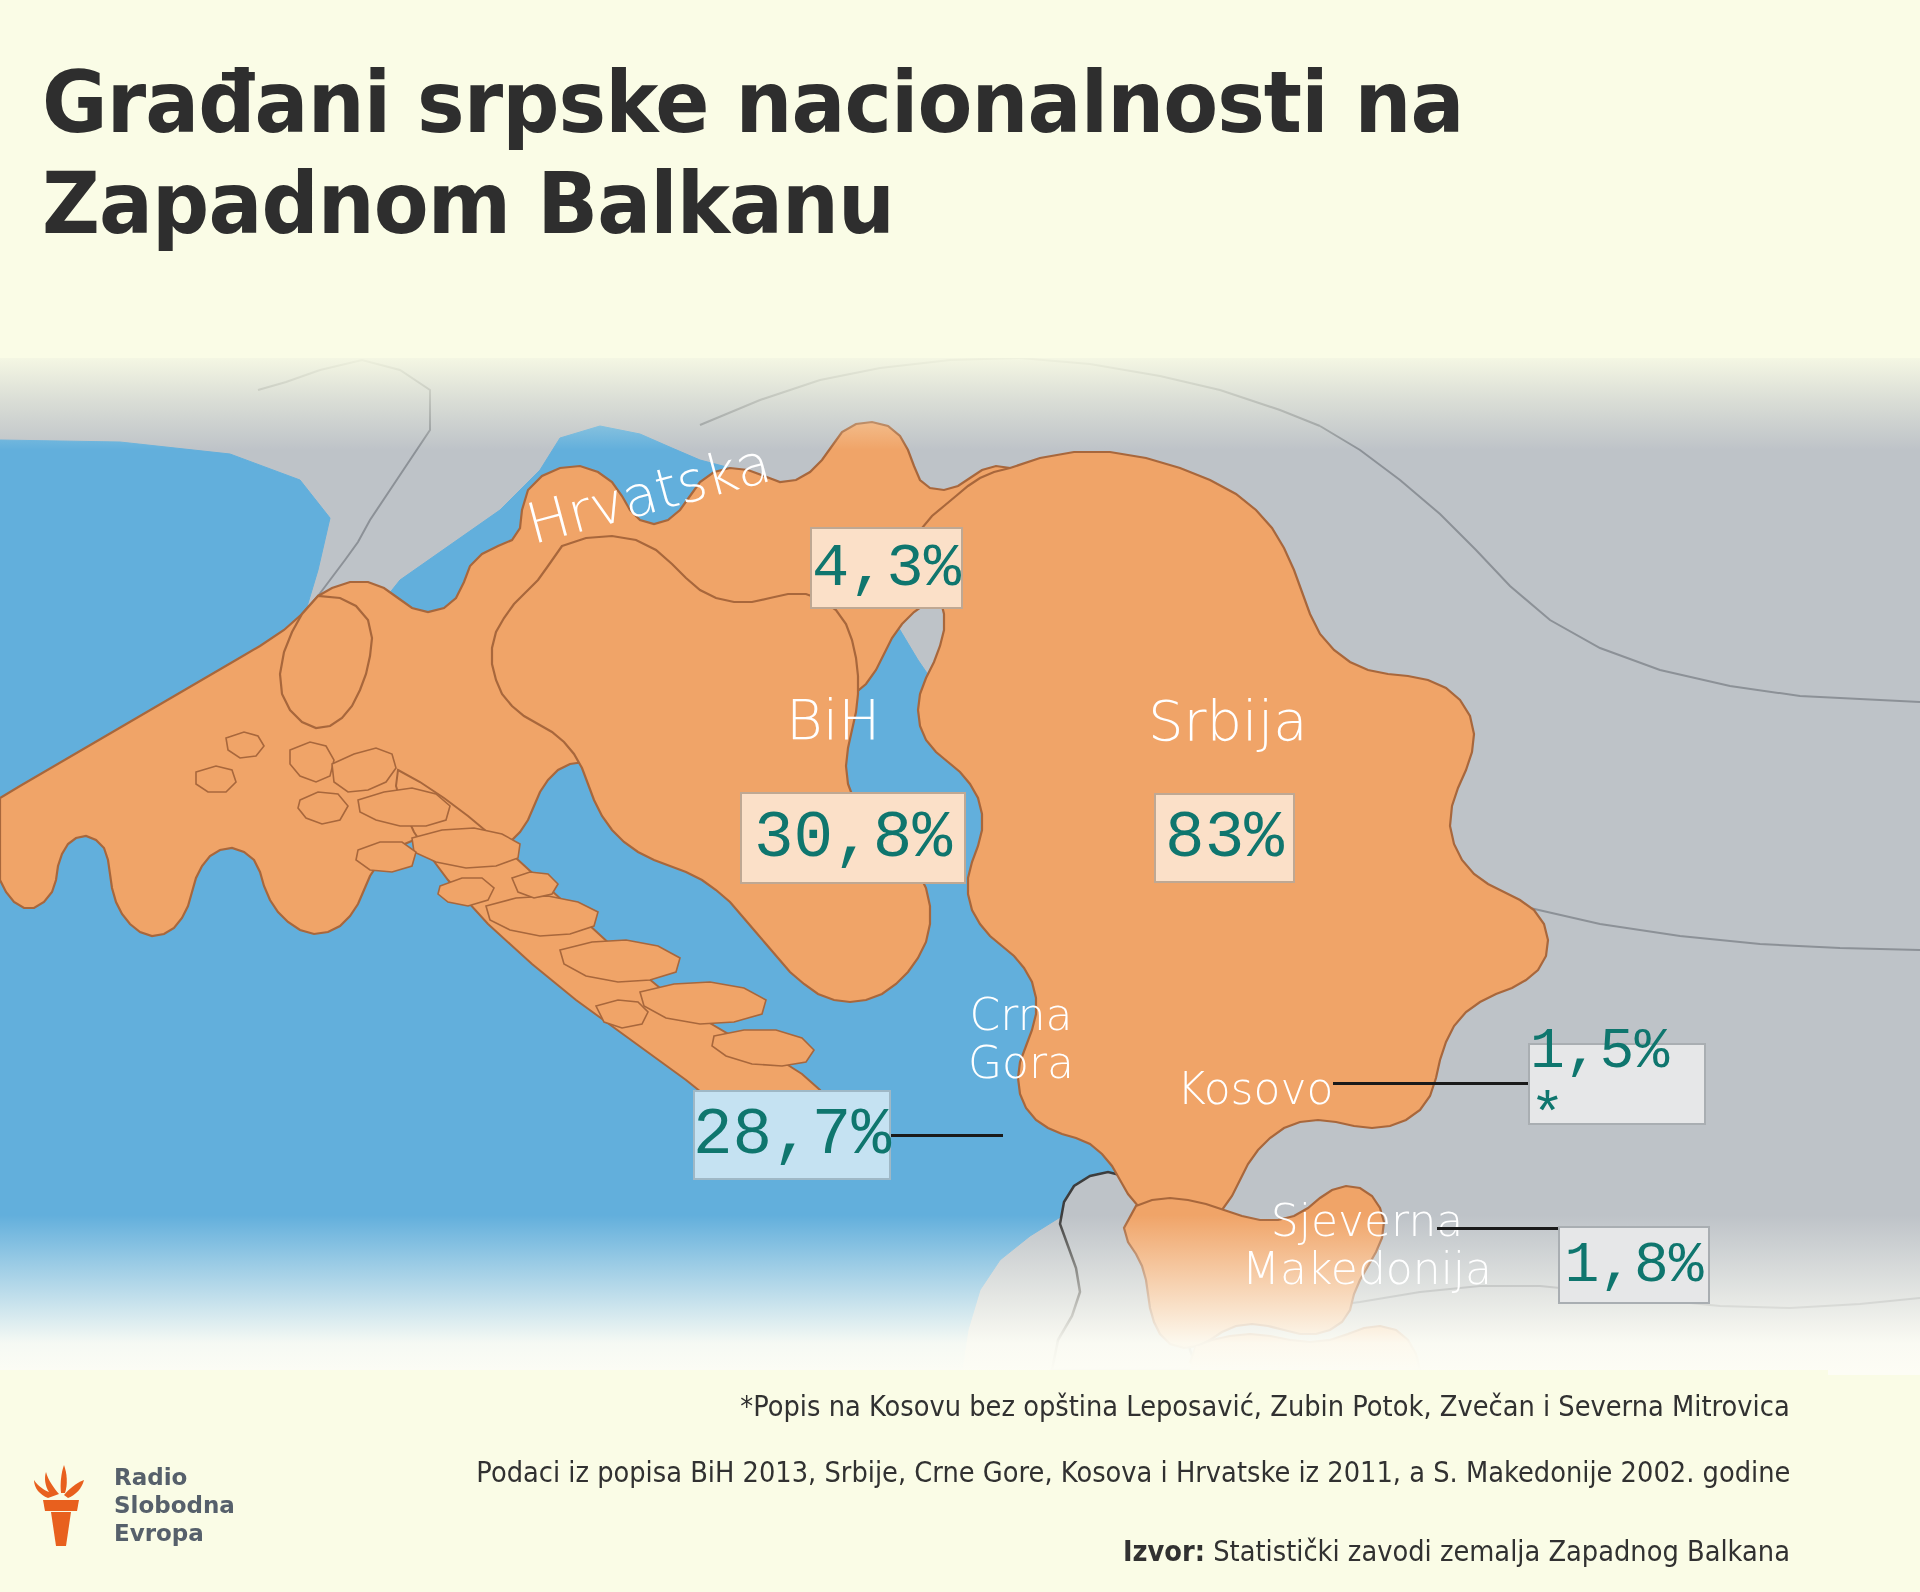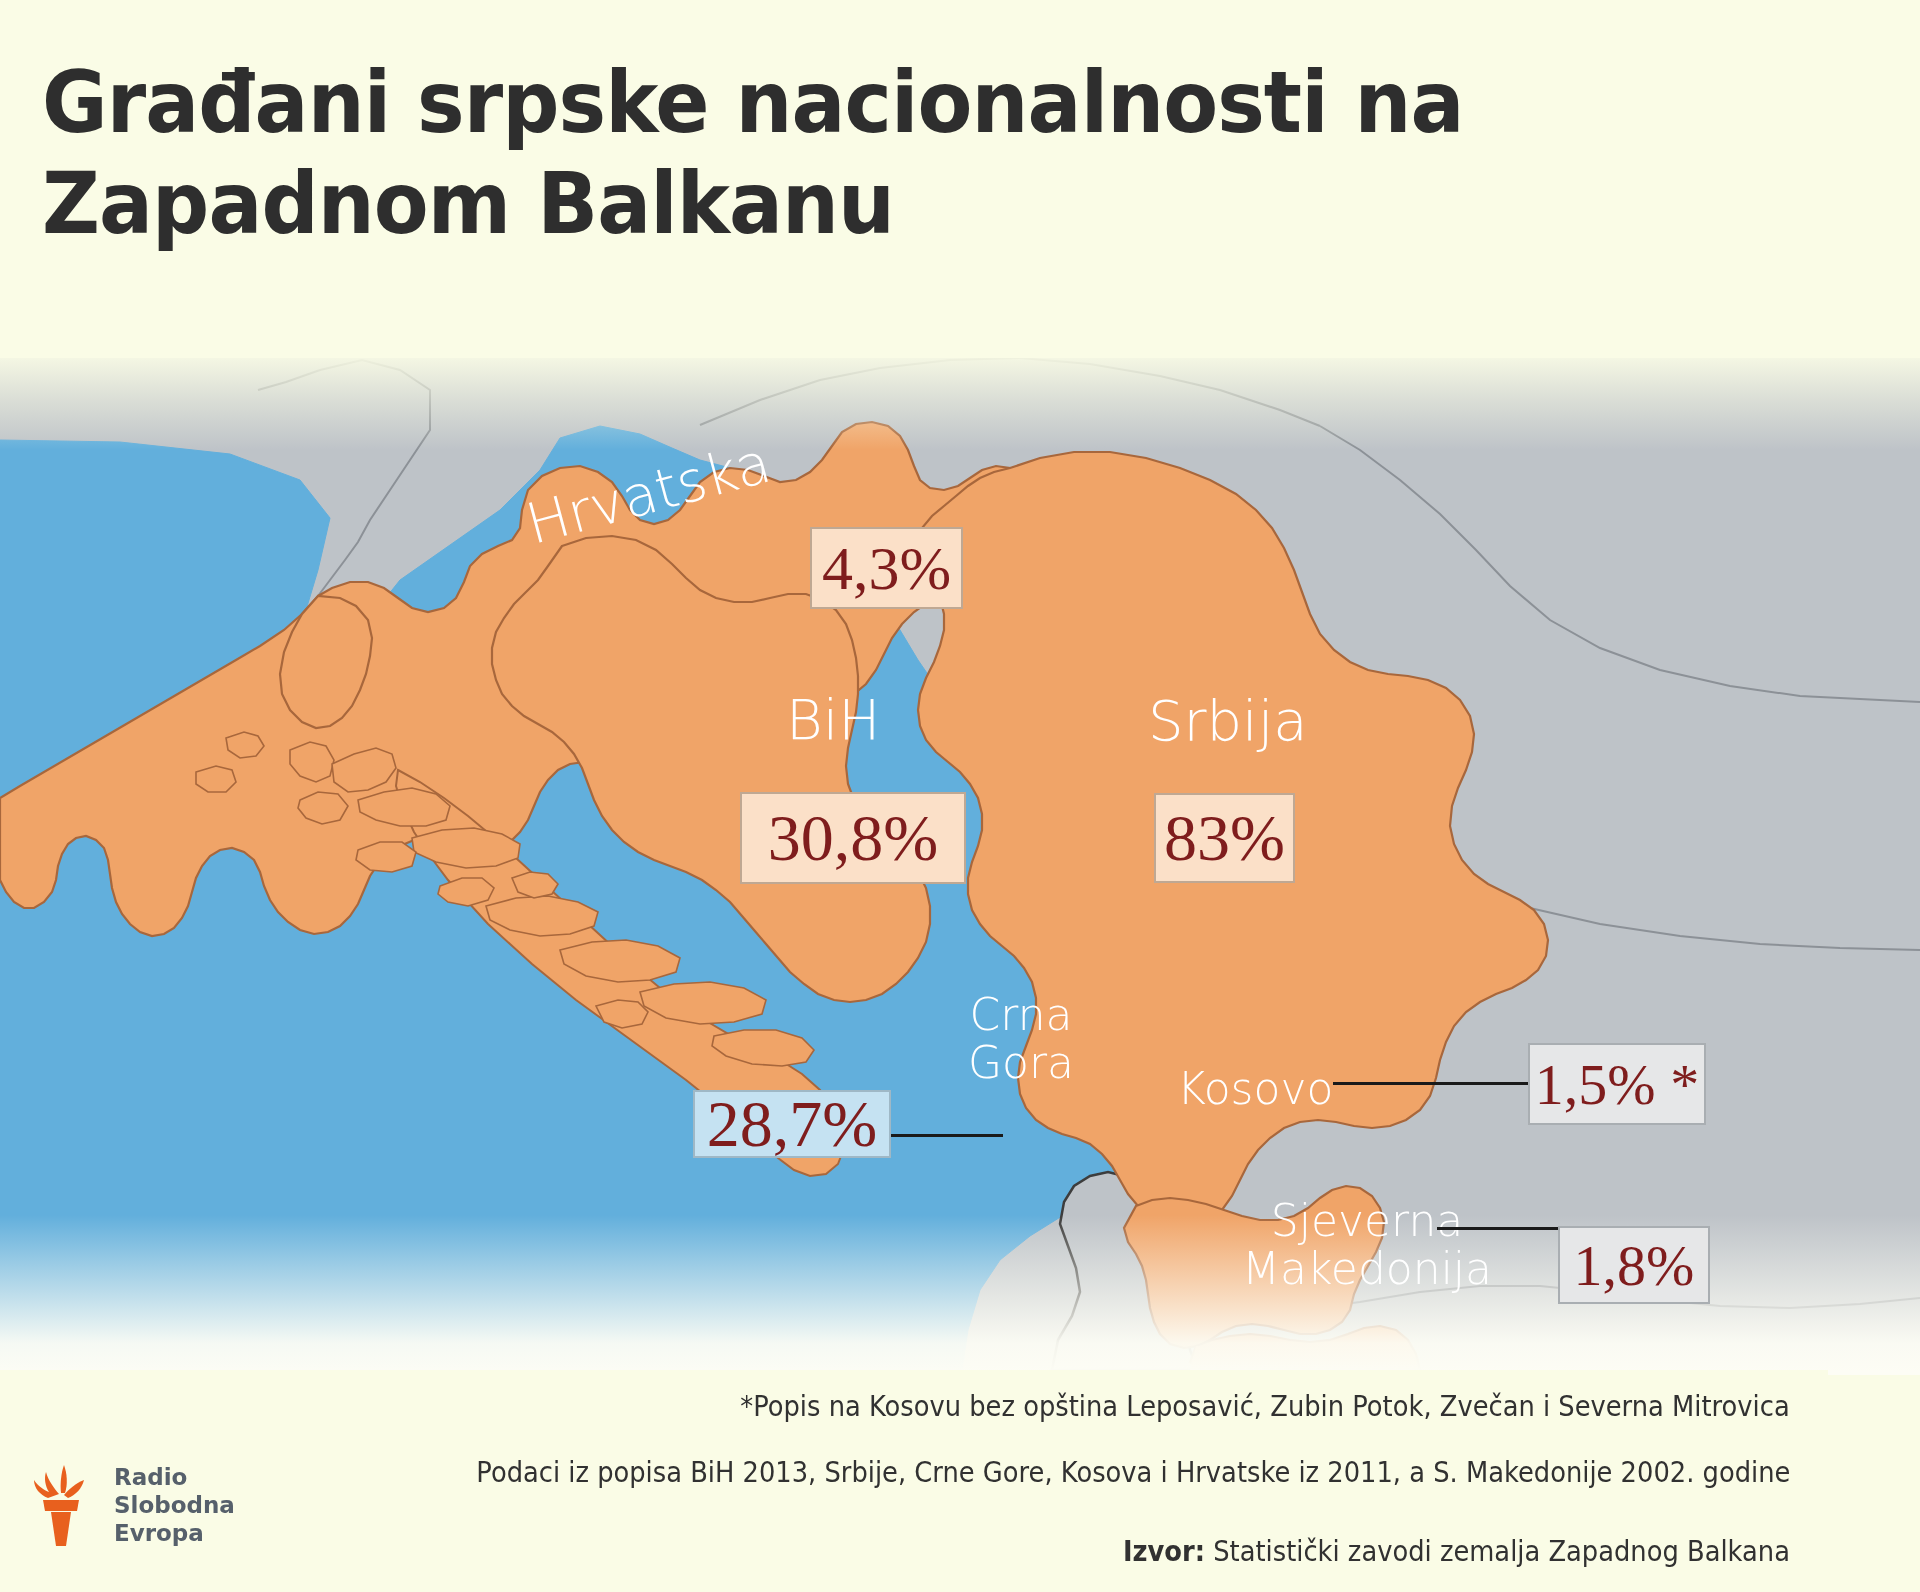--- a/index.html
+++ b/index.html
@@ -71,34 +71,34 @@
   #label-bih      { left:786px; top:689px; font-size:56px; }
   #label-srbija   { left:1148px; top:690px; font-size:56px; }
   #label-crnagora { left:968px; top:991px; font-size:44px; text-align:center; }
   #label-kosovo   { left:1177px; top:1065px; font-size:44px; }
   #label-makedonija{left:1242px; top:1197px; font-size:44px; text-align:center; }
 
   
   .pct-box {
     position:absolute;
     display:flex; align-items:center; justify-content:center;
-    font-family:Liberation Serif, serif;
+    font-family:Liberation Mono, monospace;
     font-weight:300;
-    color:#7f1d1d;
+    color:#0f766e;
     z-index:32;
     box-sizing:border-box;
   }
   .pct-peach { background:#FBE0C8; border:2px solid #BFA893; }
   .pct-blue  { background:#C5E2F2; border:2px solid #9FB8C6; }
   .pct-gray  { background:#E6E7E8; border:2px solid #A9AEB2; }
 
   #pct-hrvatska  { left:810px;  top:527px;  width:153px; height:82px;  font-size:62px; }
   #pct-bih       { left:740px;  top:792px;  width:226px; height:92px;  font-size:66px; }
   #pct-srbija    { left:1154px; top:793px;  width:141px; height:90px;  font-size:66px; }
-  #pct-crnagora  { left:693px;  top:1090px; width:198px; height:68px;  font-size:66px; }
+  #pct-crnagora  { left:693px;  top:1090px; width:198px; height:90px;  font-size:66px; }
   #pct-kosovo    { left:1528px; top:1043px; width:178px; height:82px;  font-size:58px; }
   #pct-makedonija{ left:1558px; top:1190px; width:152px; height:78px;  font-size:58px;margin-top:36px; }
 
   
   .leader {
     position:absolute;
     height:3px;
     background:#1A1A1A;
     z-index:31;
   }

